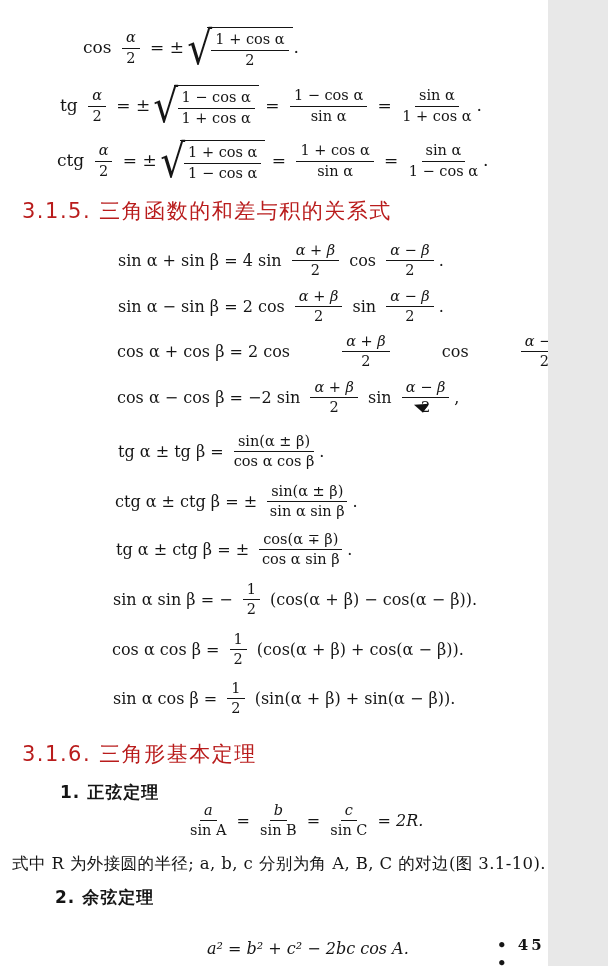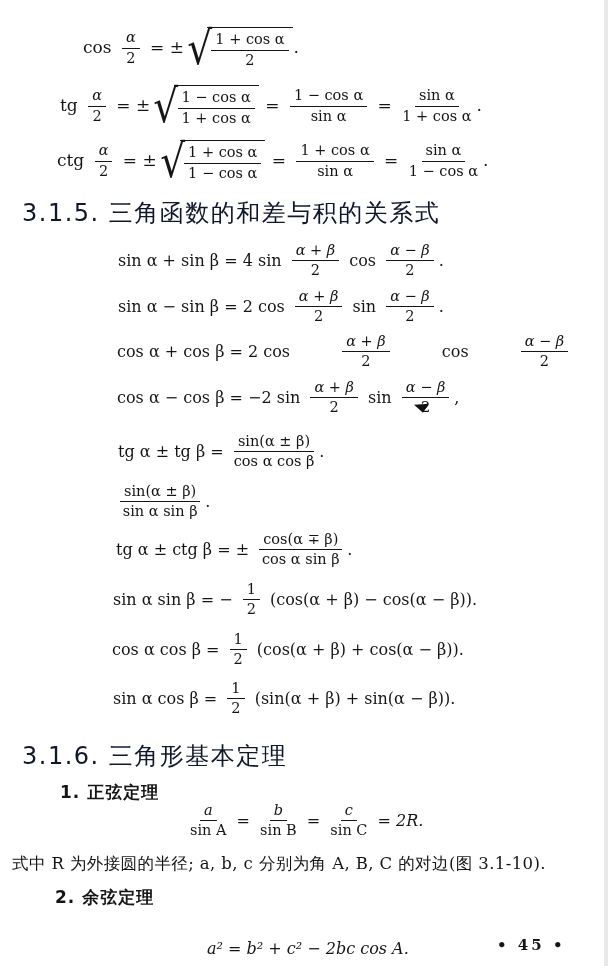--- a/index.html
+++ b/index.html
@@ -1,17 +1,17 @@
 <!DOCTYPE html>
 <html><head>
 <meta charset="utf-8">
 <style>
   html,body{margin:0;padding:0;background:#e8e8e8;}
   .page{
-    position:relative;width:604px;height:966px;background:#ffffff;
+    position:relative;width:548px;height:966px;background:#ffffff;
     color:#151515;font-family:"DejaVu Serif", serif;overflow:hidden;
   }
   .formula{
     position:absolute;display:flex;align-items:center;
     font-size:16px;white-space:nowrap;line-height:1.15;
   }
   .formula .t{white-space:pre;}
   .big{font-size:17px;}
   .frac{
     display:inline-flex;flex-direction:column;align-items:center;
@@ -19,21 +19,21 @@
   }
   .frac .num{display:block;border-bottom:1.4px solid #151515;padding:0 4px 1px;}
   .frac .den{display:block;padding-top:1px;}
   .sqrt{display:inline-flex;align-items:center;margin:0 1px;}
   .radical{font-size:46px;line-height:1;font-weight:400;margin-right:-7px;transform:scaleX(.85);}
   .radicand{border-top:1.6px solid #151515;padding:1px 3px 0;}
   .radicand .frac{margin:0 1px;}
   .it{font-style:italic;}
   .heading{
     position:absolute;font-family:"DejaVu Sans", sans-serif;
-    font-size:24px;letter-spacing:1.5px;color:#0f172a;white-space:nowrap;
+    font-size:21px;letter-spacing:1.5px;color:#b91c1c;white-space:nowrap;
   }
   .sublabel{
     position:absolute;font-family:"DejaVu Sans", sans-serif;
     font-size:17px;font-weight:bold;letter-spacing:1px;white-space:nowrap;
   }
   .bodytext{
     position:absolute;font-size:16.5px;letter-spacing:.4px;
     font-family:"DejaVu Serif", serif;white-space:nowrap;
   }
   .pagenum{
@@ -184,20 +184,21 @@
   <div class="formula" style="left:118px;top:433px;">
     <span class="t">tg α ± tg β = </span>
     <span class="frac">
         <span class="num">sin(α ± β)</span>
         <span class="den">cos α cos β</span>
       </span>
     <span class="t">.</span>
   </div>
 
   <div class="formula" style="left:115px;top:483px;">
+    <span class="t">ctg α ± ctg β = ± </span>
     <span class="frac">
         <span class="num">sin(α ± β)</span>
         <span class="den">sin α sin β</span>
       </span>
     <span class="t">.</span>
   </div>
 
   <div class="formula" style="left:116px;top:531px;">
     <span class="t">tg α ± ctg β = ± </span>
     <span class="frac">

